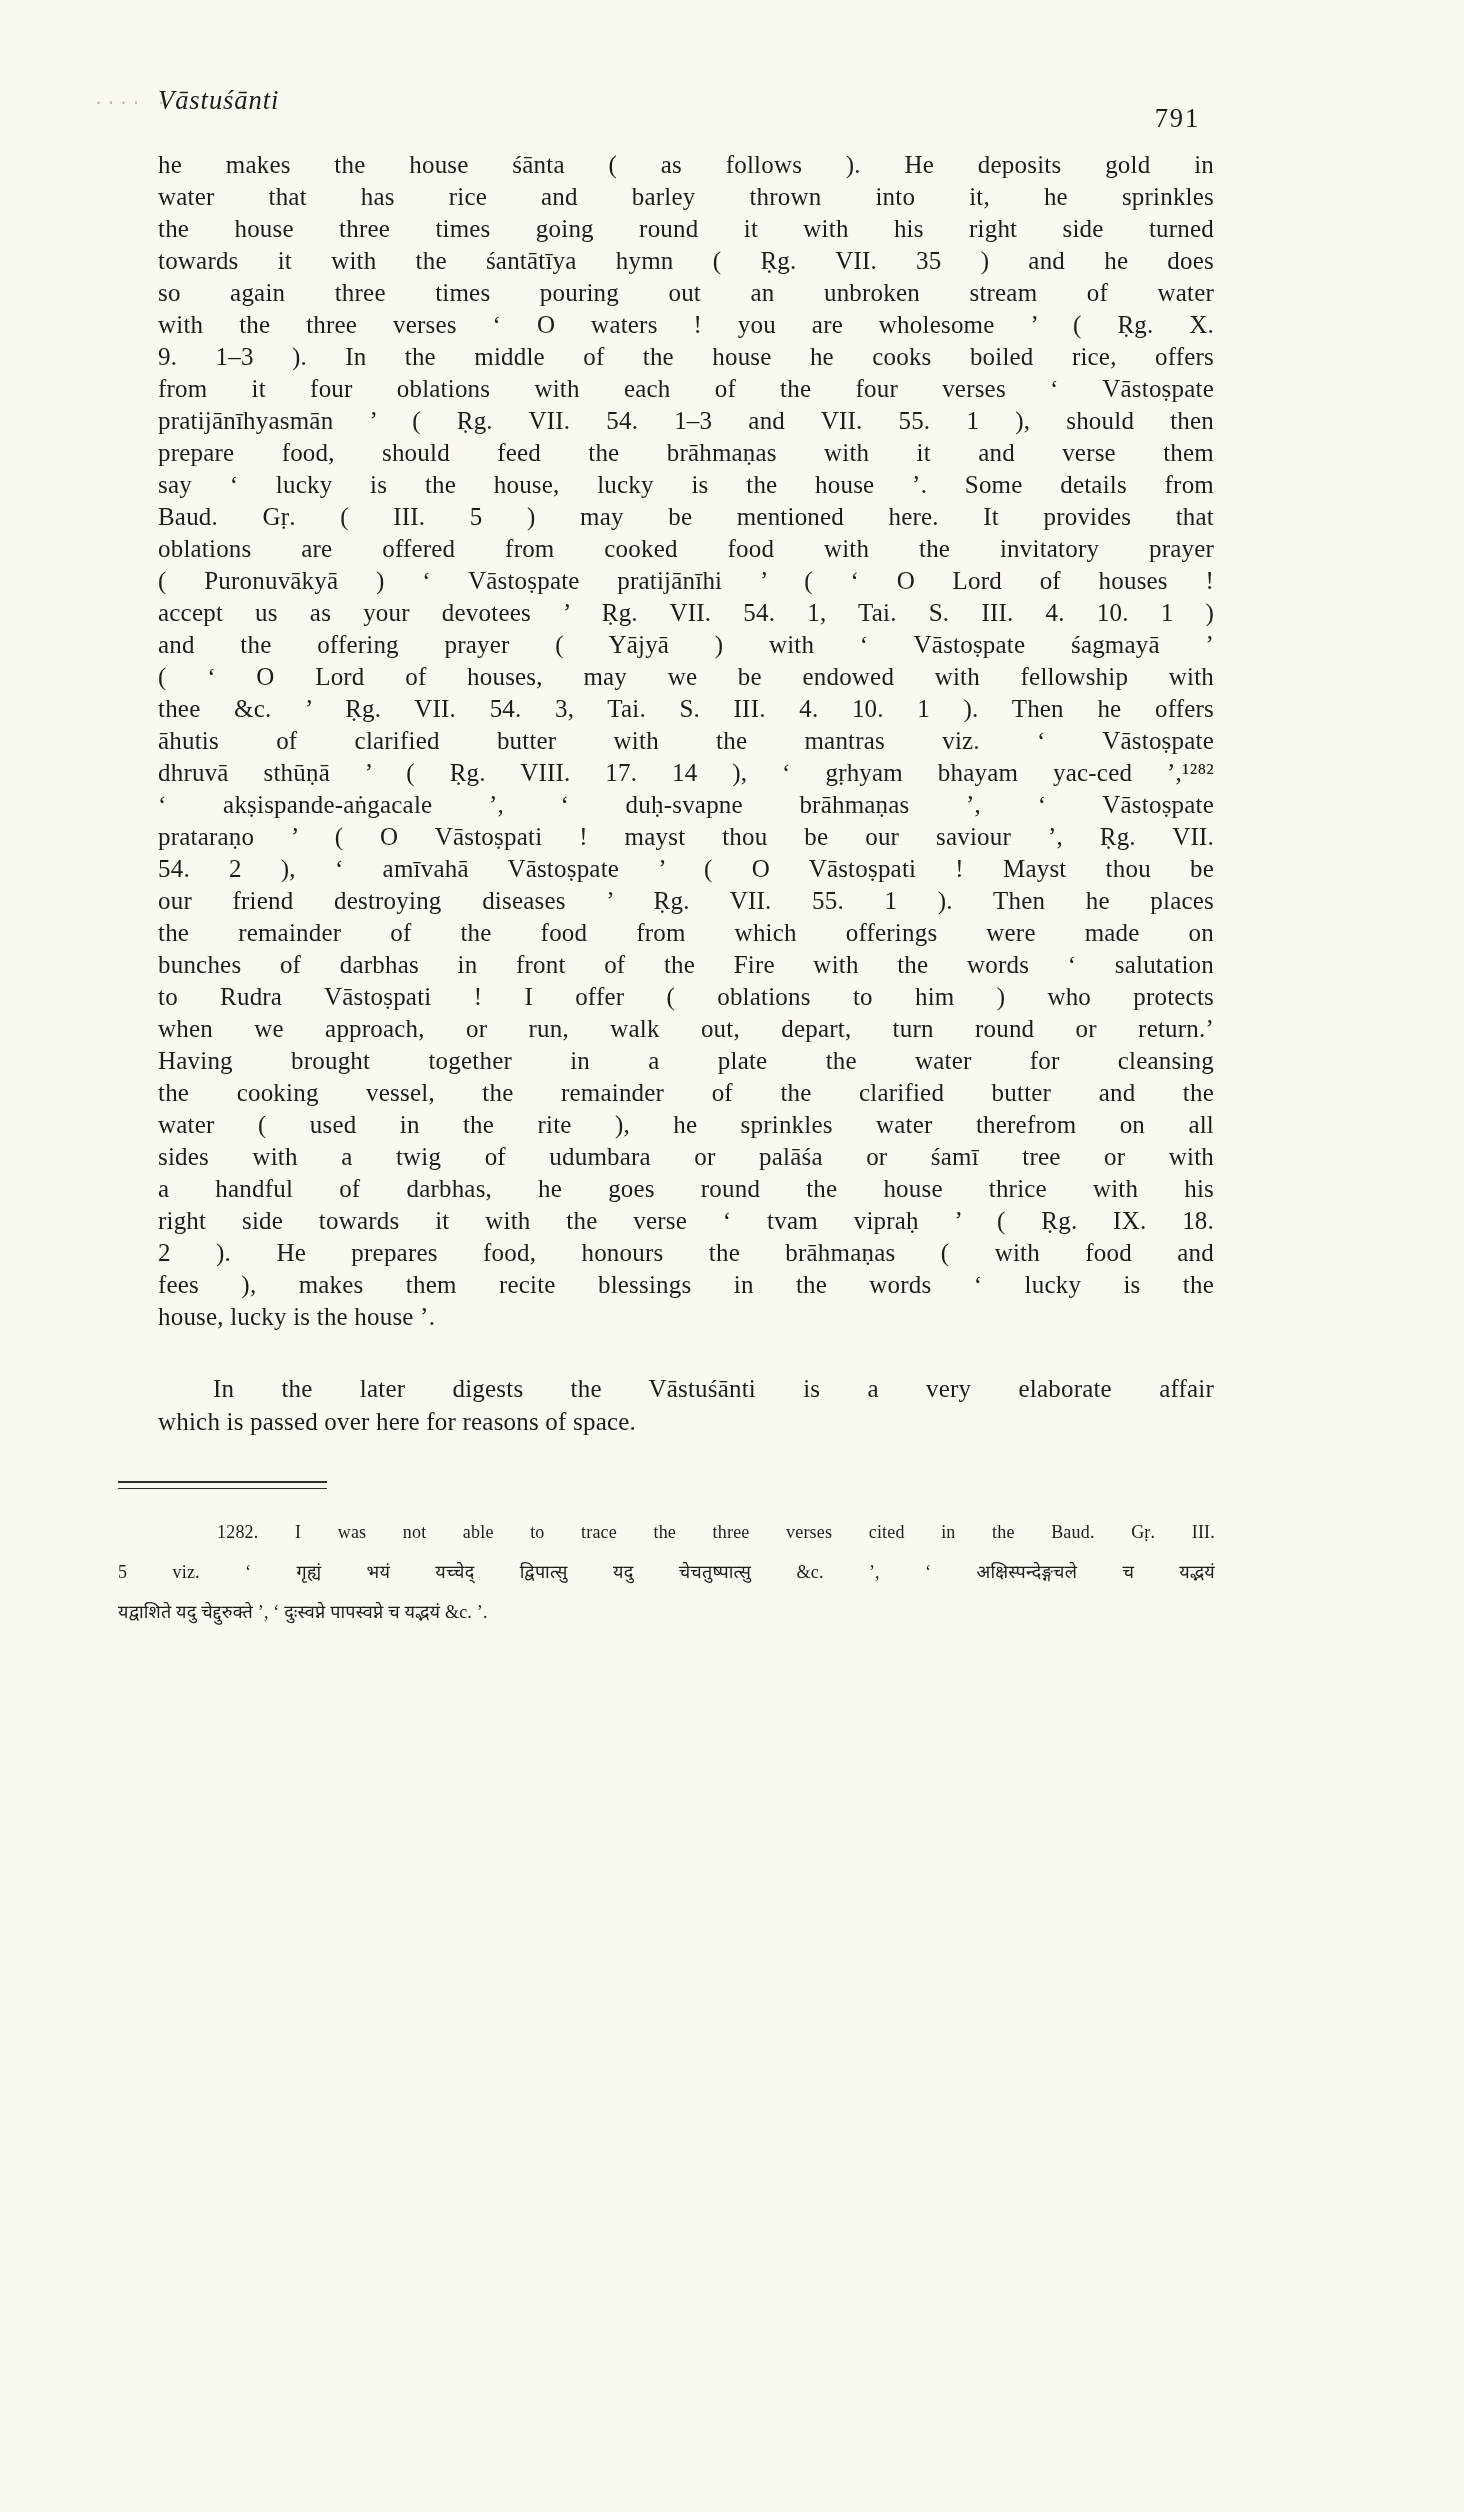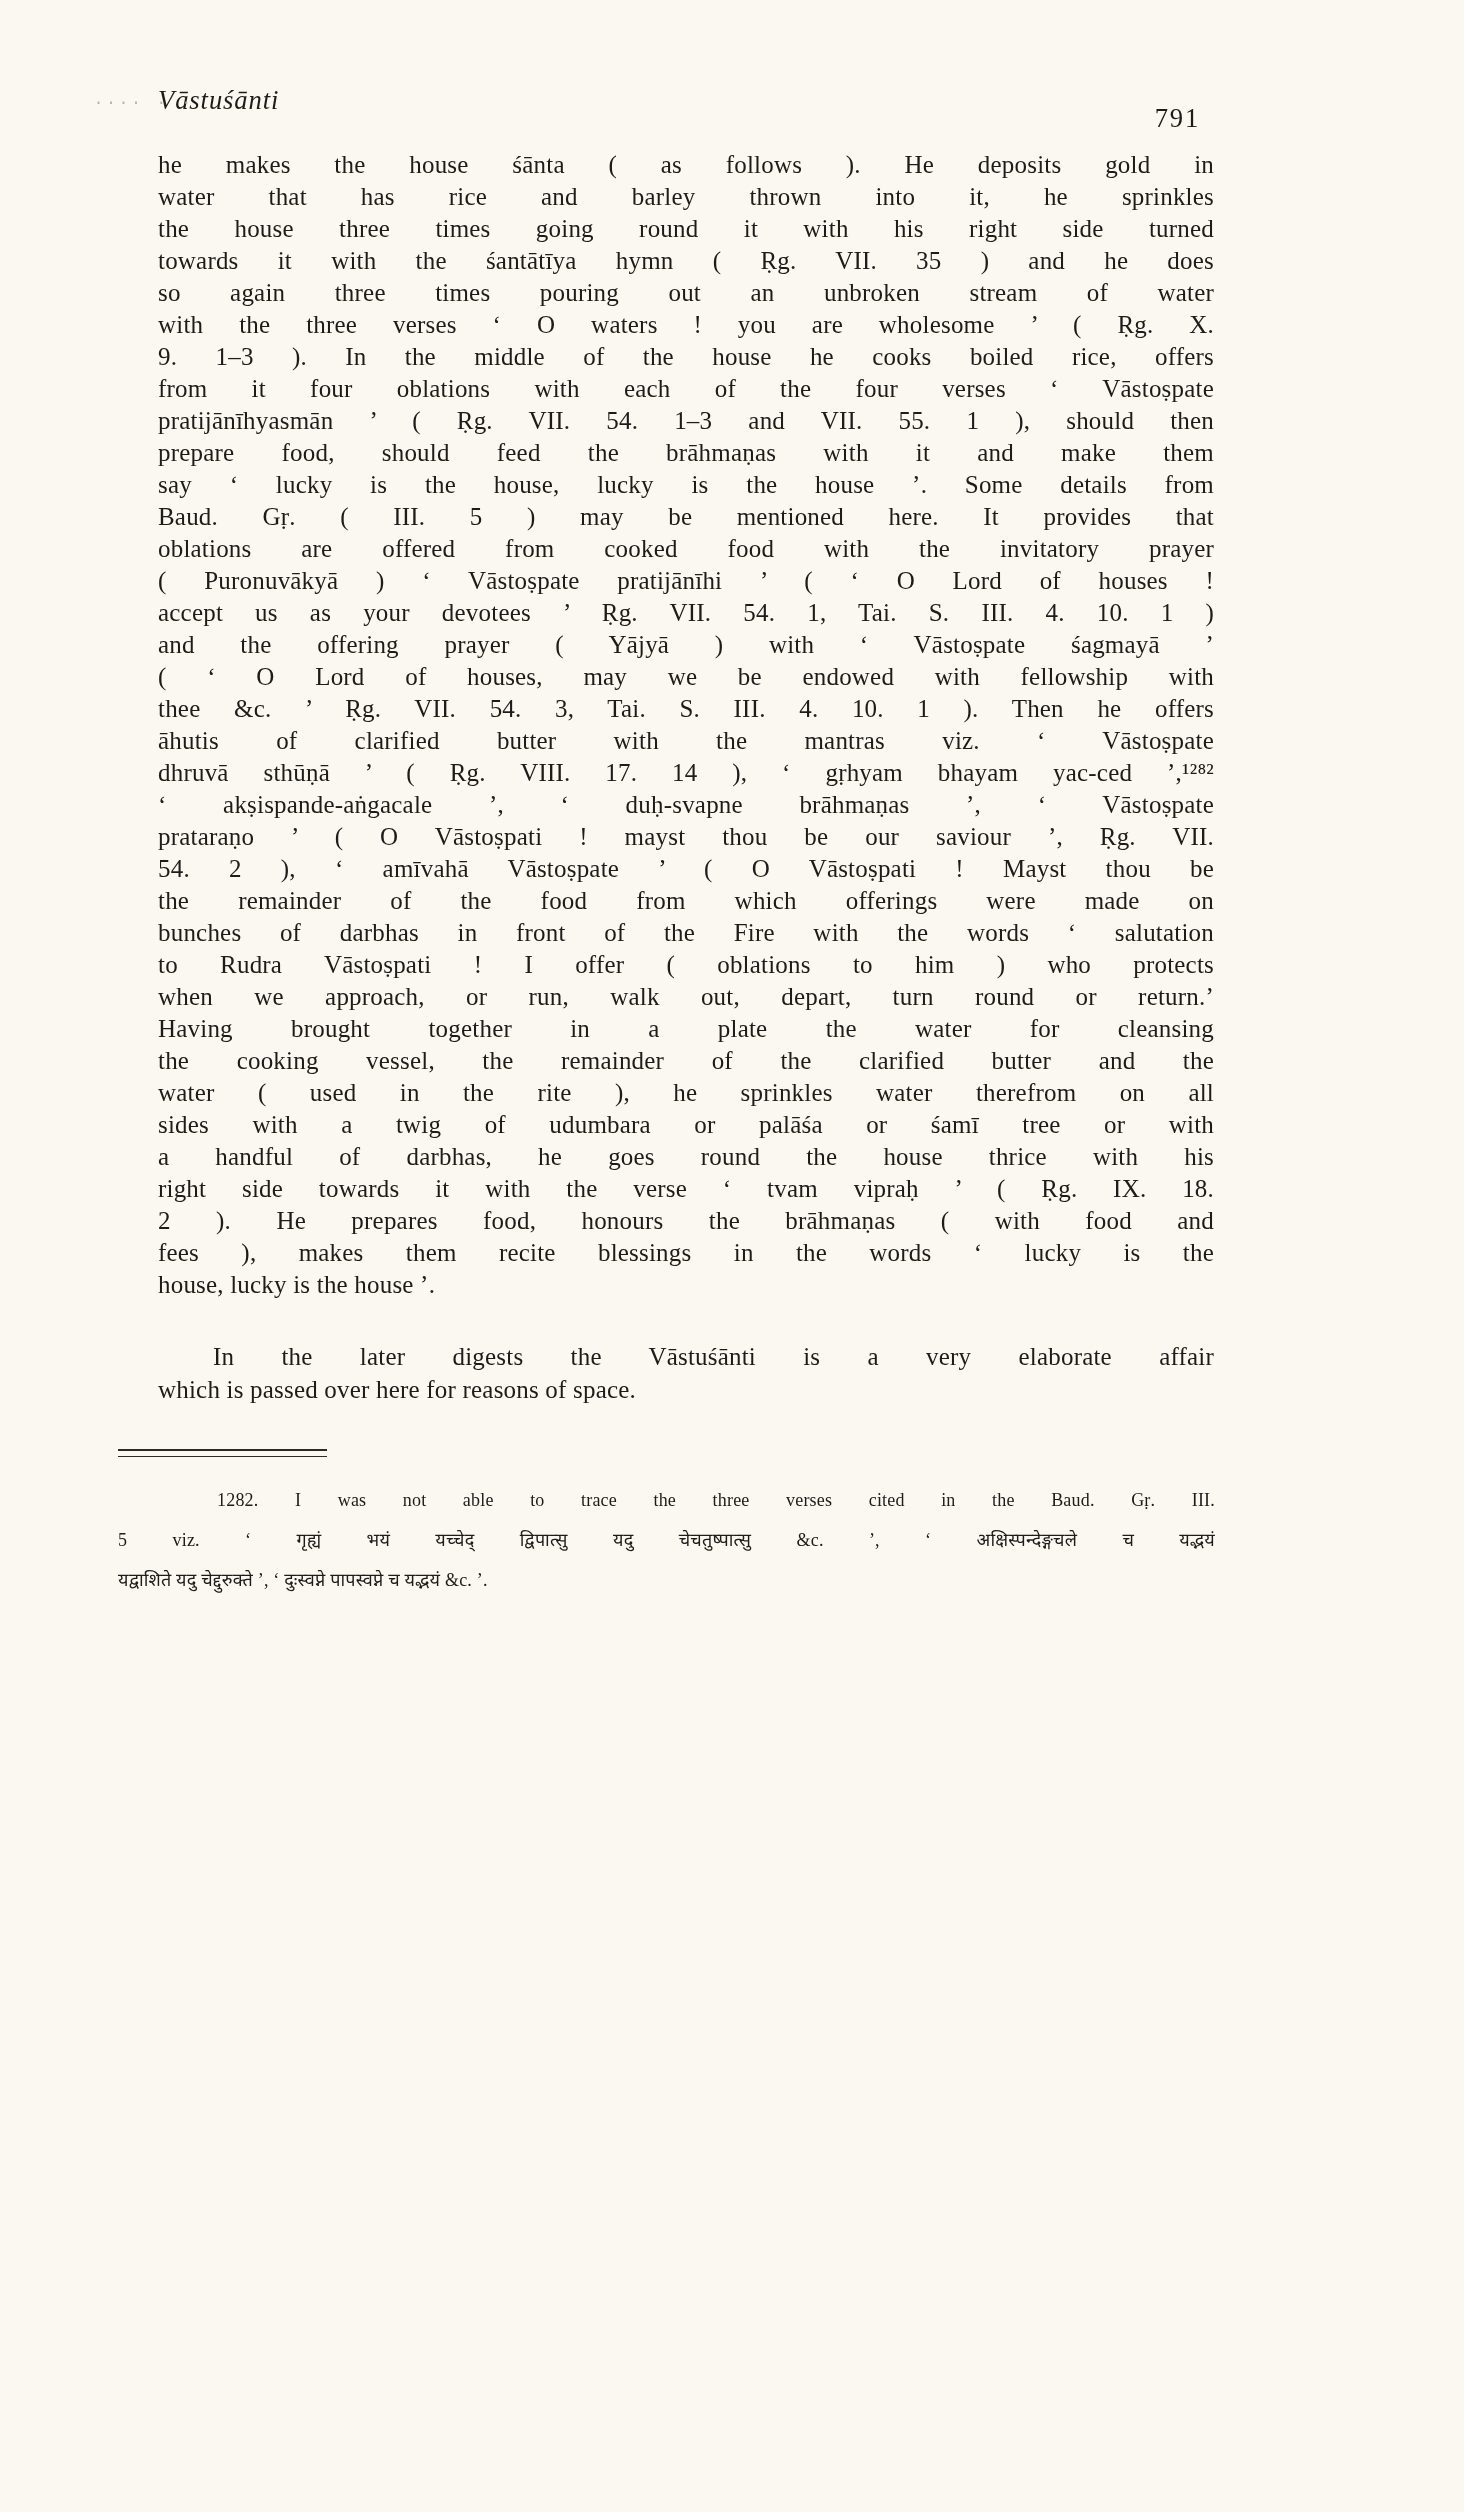--- a/index.html
+++ b/index.html
@@ -77,34 +77,35 @@
     <div class="bodytext">
         <div class="tl">he makes the house śānta ( as follows ).  He deposits gold in</div>
         <div class="tl">water that has rice and barley thrown into it, he sprinkles</div>
         <div class="tl">the house three times going round it with his right side turned</div>
         <div class="tl">towards it with the śantātīya hymn ( Ṛg. VII. 35 ) and he does</div>
         <div class="tl">so again three times pouring out an unbroken stream of water</div>
         <div class="tl">with the three verses ‘ O waters ! you are wholesome ’ ( Ṛg. X.</div>
         <div class="tl">9. 1–3 ).  In the middle of the house he cooks boiled rice, offers</div>
         <div class="tl">from it four oblations with each of the four verses ‘ Vāstoṣpate</div>
         <div class="tl">pratijānīhyasmān ’ ( Ṛg. VII. 54. 1–3 and VII. 55. 1 ), should then</div>
-        <div class="tl">prepare food, should feed the brāhmaṇas with it and make them</div>
+        <div class="tl">prepare food, should feed the brāhmaṇas with it and verse them</div>
         <div class="tl">say ‘ lucky is the house, lucky is the house ’.  Some details from</div>
         <div class="tl">Baud. Gṛ. ( III. 5 ) may be mentioned here.  It provides that</div>
         <div class="tl">oblations are offered from cooked food with the invitatory prayer</div>
         <div class="tl">( Puronuvākyā ) ‘ Vāstoṣpate pratijānīhi ’ ( ‘ O Lord of houses !</div>
         <div class="tl">accept us as your devotees ’  Ṛg. VII. 54. 1, Tai. S. III. 4. 10. 1 )</div>
         <div class="tl">and the offering prayer ( Yājyā ) with ‘ Vāstoṣpate śagmayā ’</div>
         <div class="tl">( ‘ O Lord of houses, may we be endowed with fellowship with</div>
         <div class="tl">thee &amp;c. ’  Ṛg. VII. 54. 3, Tai. S. III. 4. 10. 1 ).  Then he offers</div>
         <div class="tl">āhutis of clarified butter with the mantras viz.  ‘ Vāstoṣpate</div>
         <div class="tl">dhruvā sthūṇā ’ ( Ṛg. VIII. 17. 14 ), ‘ gṛhyam bhayam yac-ced ’,¹²⁸²</div>
         <div class="tl">‘ akṣispande-aṅgacale ’, ‘ duḥ-svapne brāhmaṇas ’, ‘ Vāstoṣpate</div>
         <div class="tl">prataraṇo ’ ( O Vāstoṣpati ! mayst thou be our saviour ’, Ṛg. VII.</div>
         <div class="tl">54. 2 ), ‘ amīvahā Vāstoṣpate ’ ( O Vāstoṣpati ! Mayst thou be</div>
+        <div class="tl">our friend destroying diseases ’ Ṛg. VII. 55. 1 ).  Then he places</div>
         <div class="tl">the remainder of the food from which offerings were made on</div>
         <div class="tl">bunches of darbhas in front of the Fire with the words ‘ salutation</div>
         <div class="tl">to Rudra Vāstoṣpati !  I offer ( oblations to him ) who protects</div>
         <div class="tl">when we approach, or run, walk out, depart, turn round or return.’</div>
         <div class="tl">Having brought together in a plate the water for cleansing</div>
         <div class="tl">the cooking vessel, the remainder of the clarified butter and the</div>
         <div class="tl">water ( used in the rite ), he sprinkles water therefrom on all</div>
         <div class="tl">sides with a twig of udumbara or palāśa or śamī tree or with</div>
         <div class="tl">a handful of darbhas, he goes round the house thrice with his</div>
         <div class="tl">right side towards it with the verse ‘ tvam vipraḥ ’ ( Ṛg. IX. 18.</div>

